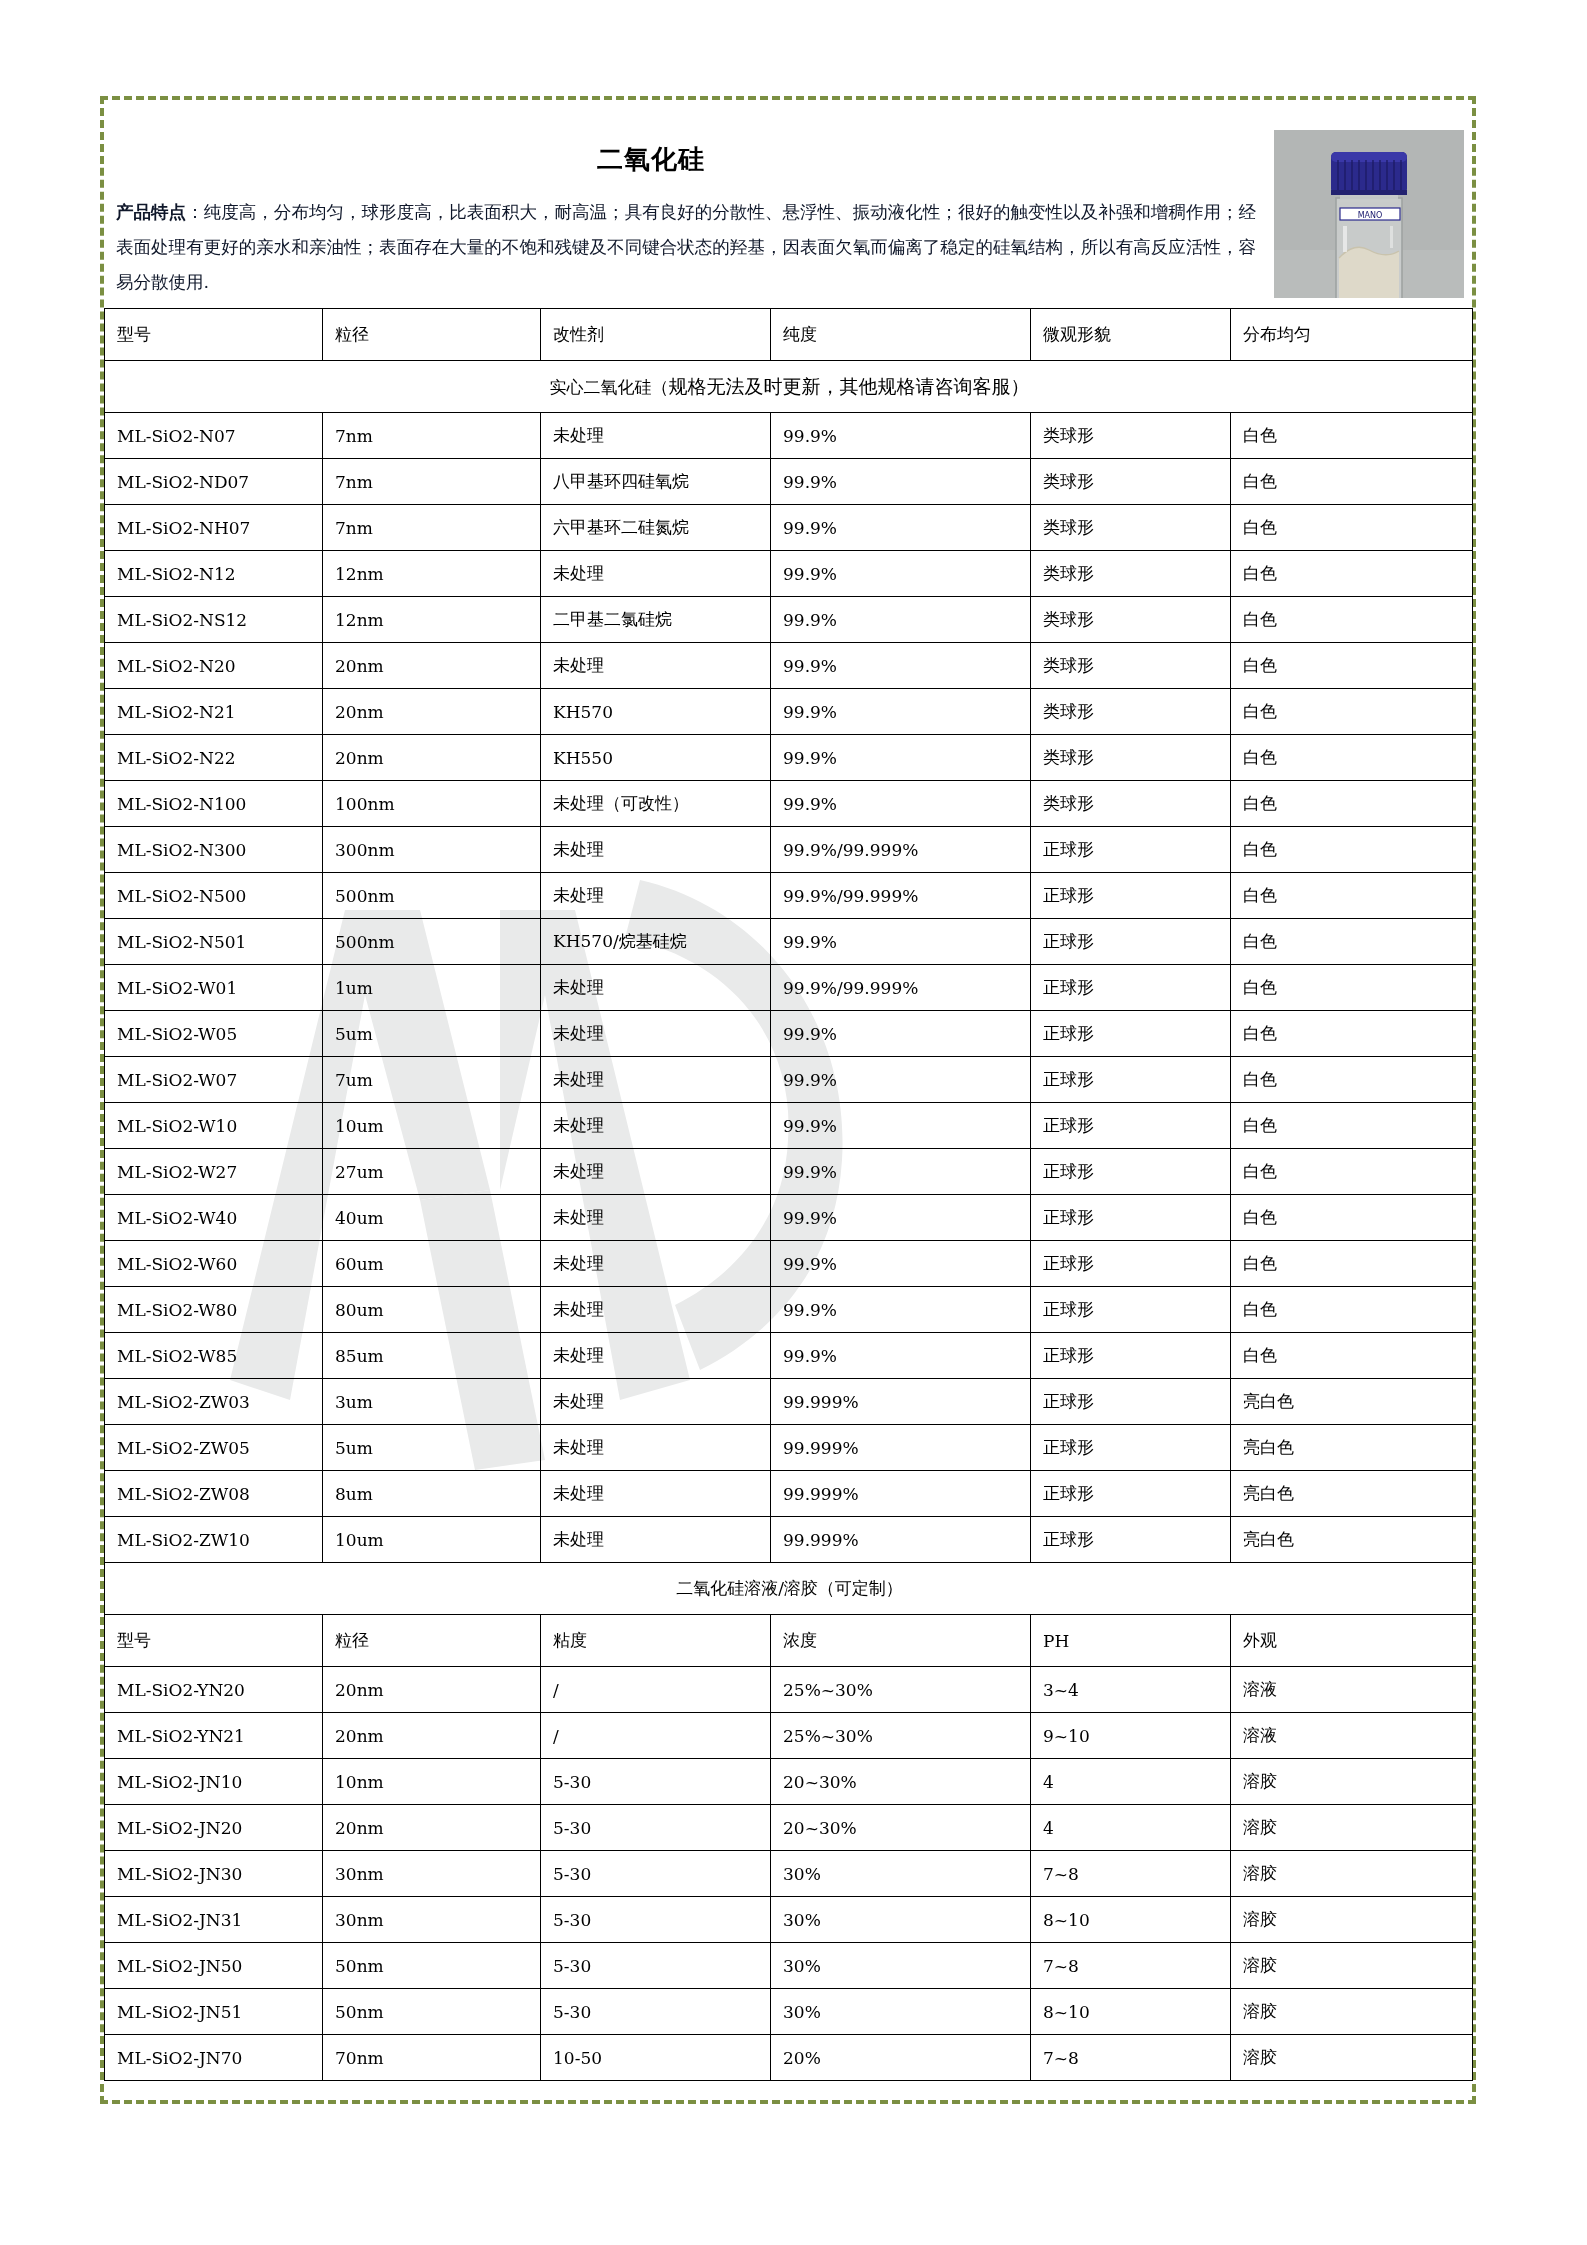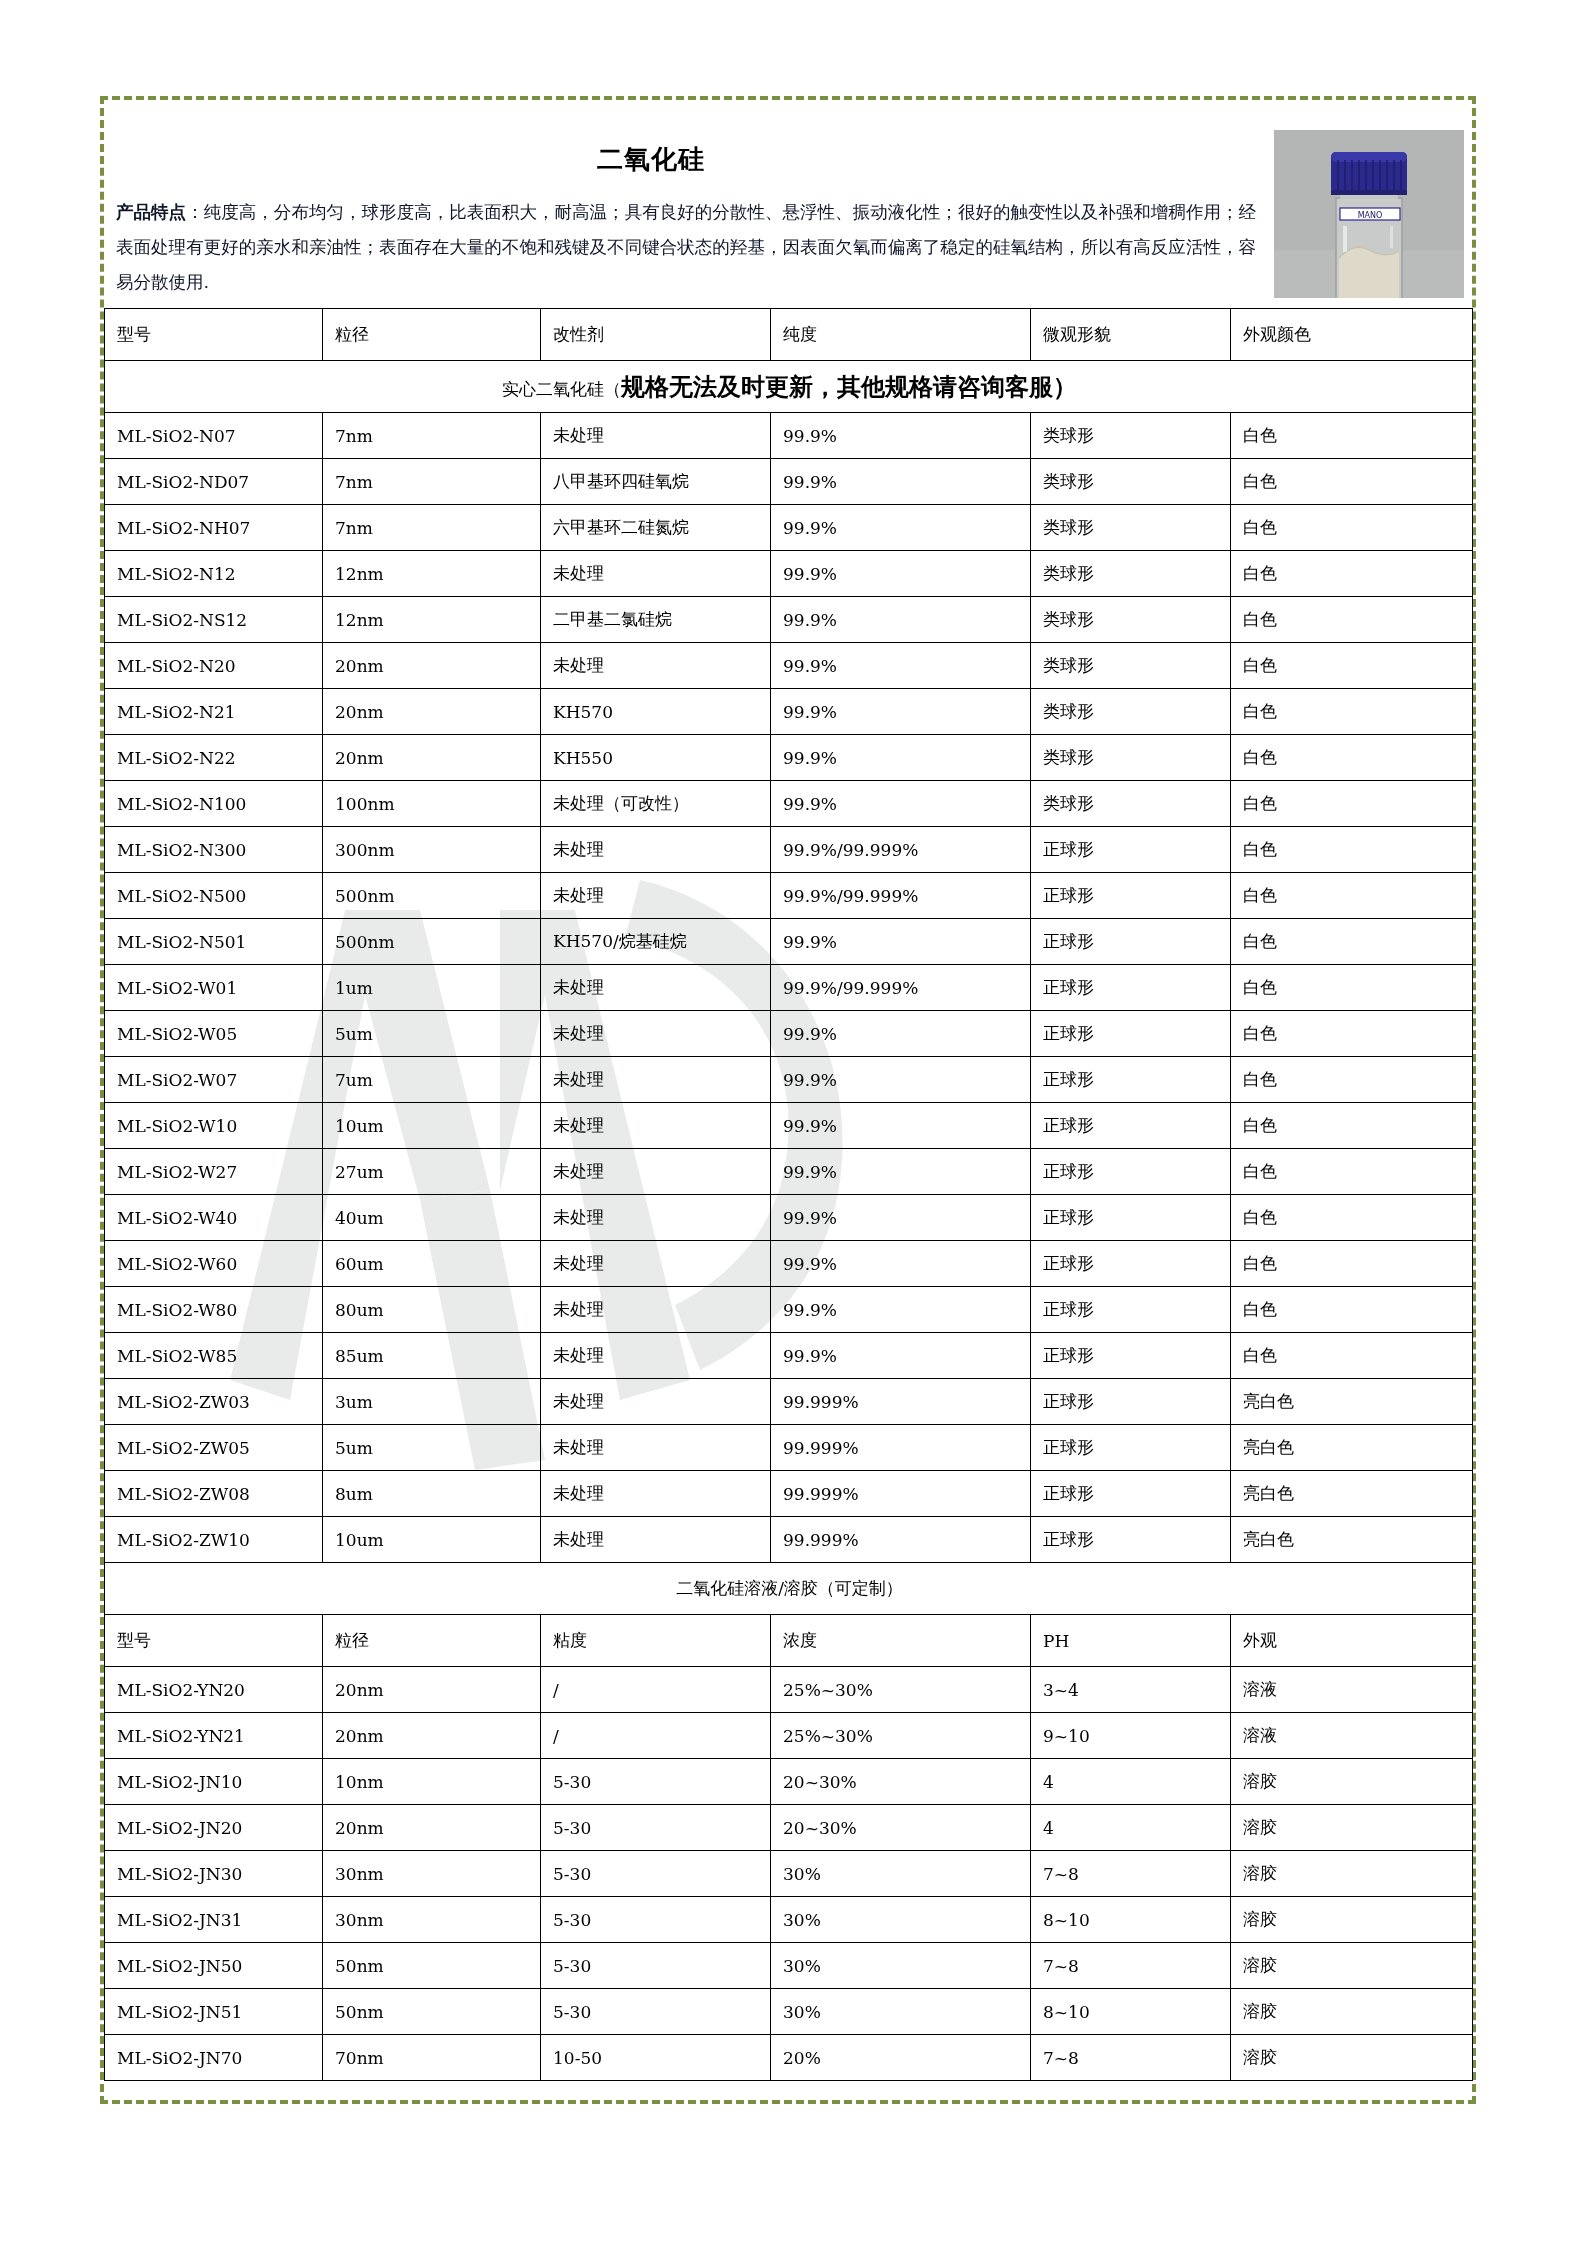--- a/index.html
+++ b/index.html
@@ -138,22 +138,22 @@
     font-size: 18px;
   }
   td.section {
     text-align: center;
     font-family: "DejaVu Serif", "Liberation Serif", serif;
     font-size: 19px;
     padding: 10px 12px;
   }
   td.section .emph {
     font-family: "DejaVu Sans", sans-serif;
-    font-weight: bold;
-    font-size: 24px;
+    font-weight: normal;
+    font-size: 19px;
   }
   tr.tall td { height: 33px; }
 
   
   .bottom-filler {
     height: 58px;
   }
 </style>
 </head>
 <body>
@@ -230,21 +230,21 @@
           <col class="c5">
           <col class="c6">
       </colgroup>
       <tbody id="table-body">
           <tr class="tall">
             <td class="hdr">型号</td>
             <td class="hdr">粒径</td>
             <td class="hdr">改性剂</td>
             <td class="hdr">纯度</td>
             <td class="hdr">微观形貌</td>
-            <td class="hdr">外观颜色</td>
+            <td class="hdr">分布均匀</td>
           </tr>
           <tr class="tall">
             <td class="section" colspan="6"><span>实心二氧化硅（</span><span class="emph">规格无法及时更新，其他规格请咨询客服）</span></td>
           </tr>
           <tr>
             <td class="model">ML-SiO2-N07</td>
             <td class="num">7nm</td>
             <td class="">未处理</td>
             <td class="num">99.9%</td>
             <td class="">类球形</td>

